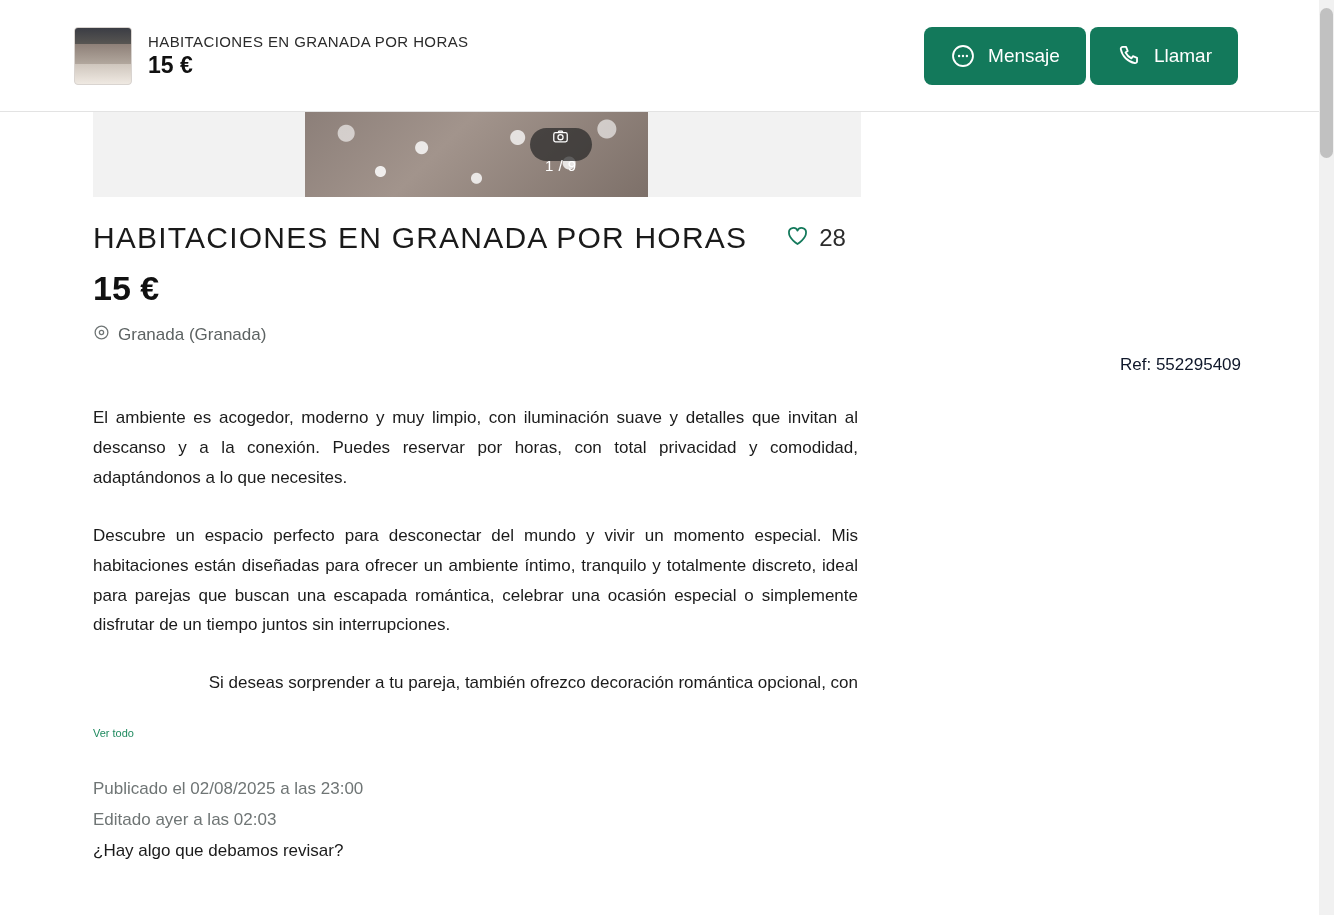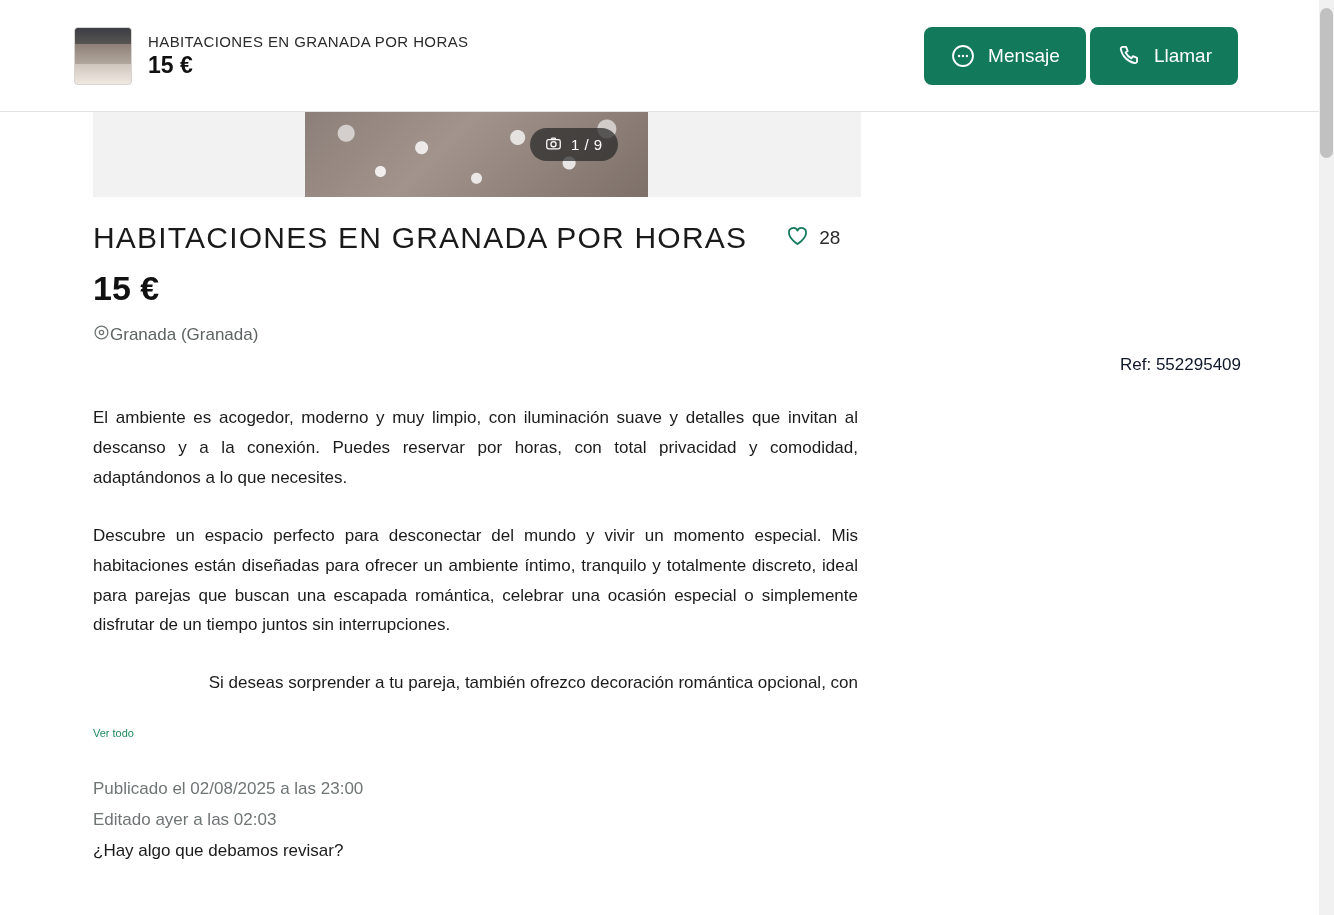--- a/index.html
+++ b/index.html
@@ -111,20 +111,21 @@
     position: absolute;
     left: 437px; top: 16px;
     height: 33px;
     display: flex; align-items: center; gap: 9px;
     background: rgba(40,40,40,.72);
     color: #ffffff;
     border-radius: 17px;
     padding: 0 15px;
     font-size: 15px;
     letter-spacing: .5px;
+    flex-direction: column;
   }
 
   
   .content {
     padding: 0 93px;
   }
   .title-row {
     display: flex;
     align-items: center;
     margin-top: 24px;
@@ -133,30 +134,30 @@
     font-size: 30px;
     letter-spacing: 1.2px;
     color: #1a1a1a;
     font-weight: normal;
     margin: 0;
   }
   .favs {
     display: flex; align-items: center; gap: 9px;
     margin-left: 38px;
     color: #2b2b2b;
-    font-size: 19px;
+    font-size: 24px;
   }
   .ad-price {
     font-size: 34px;
     font-weight: bold;
     color: #111111;
     margin: 14px 0 0 0;
   }
   .location {
-    display: flex; align-items: center; 
+    display: flex; align-items: center; gap: 8px;
     margin-top: 16px;
     color: #5d6363;
     font-size: 17px;
   }
   .section-head {
     margin-top: 39px;
     font-size: 19px;
     color: #1a1a1a;
   }
   .ref {

